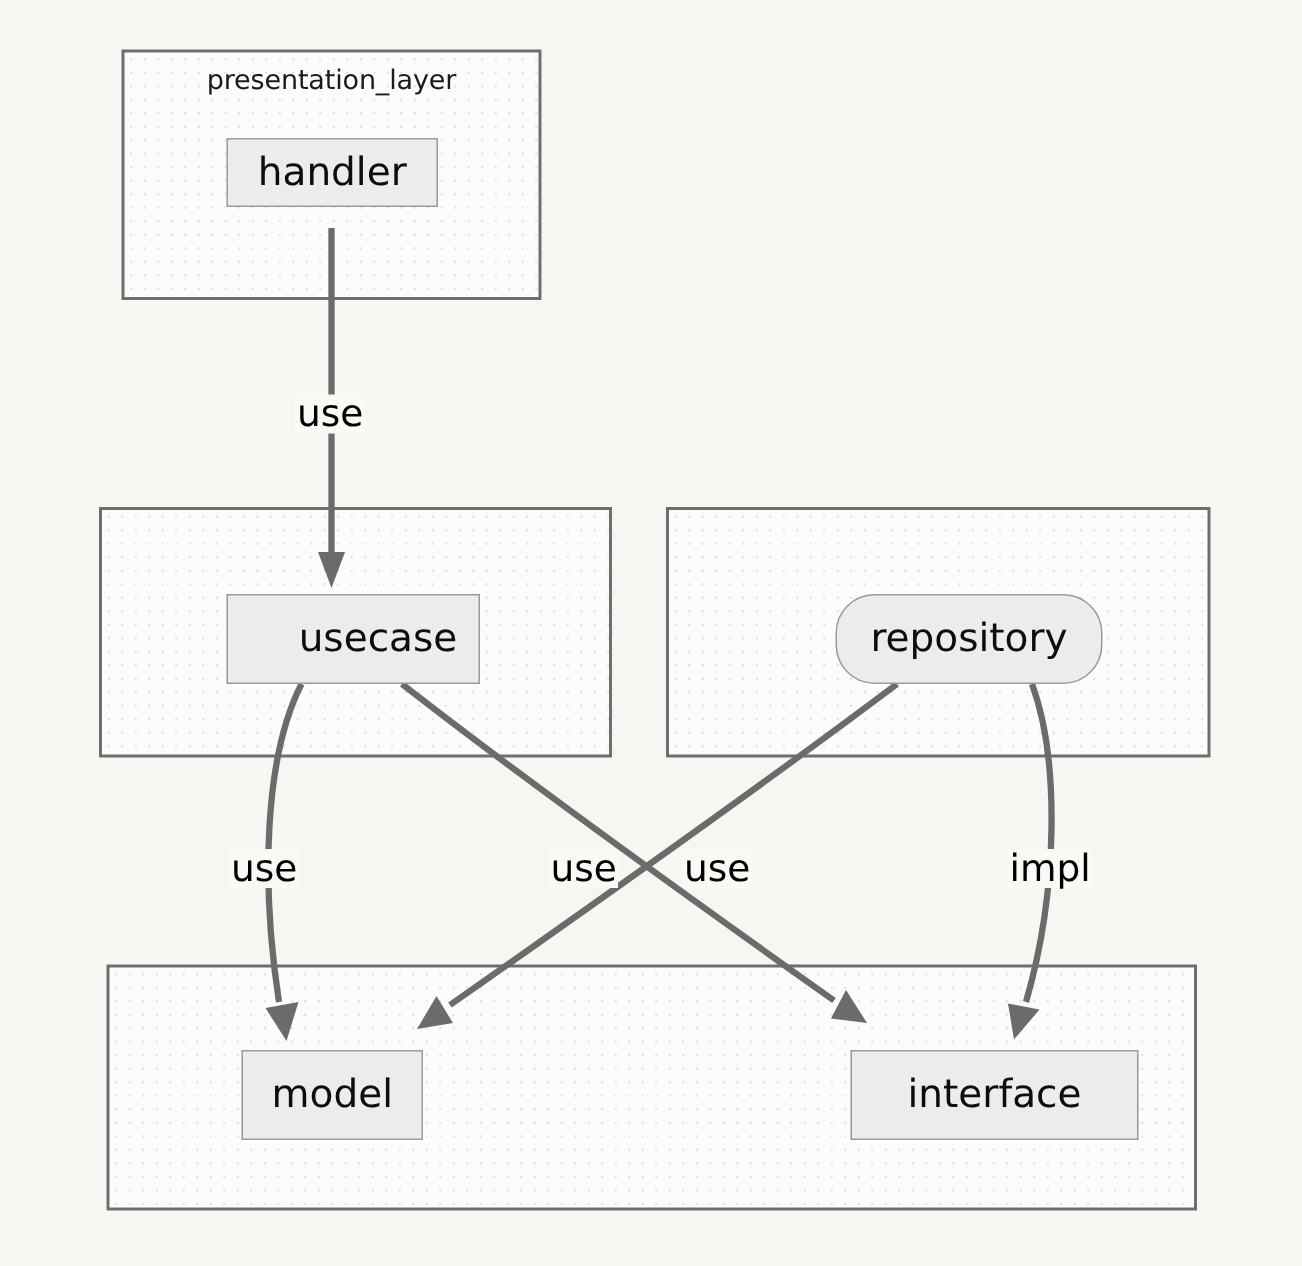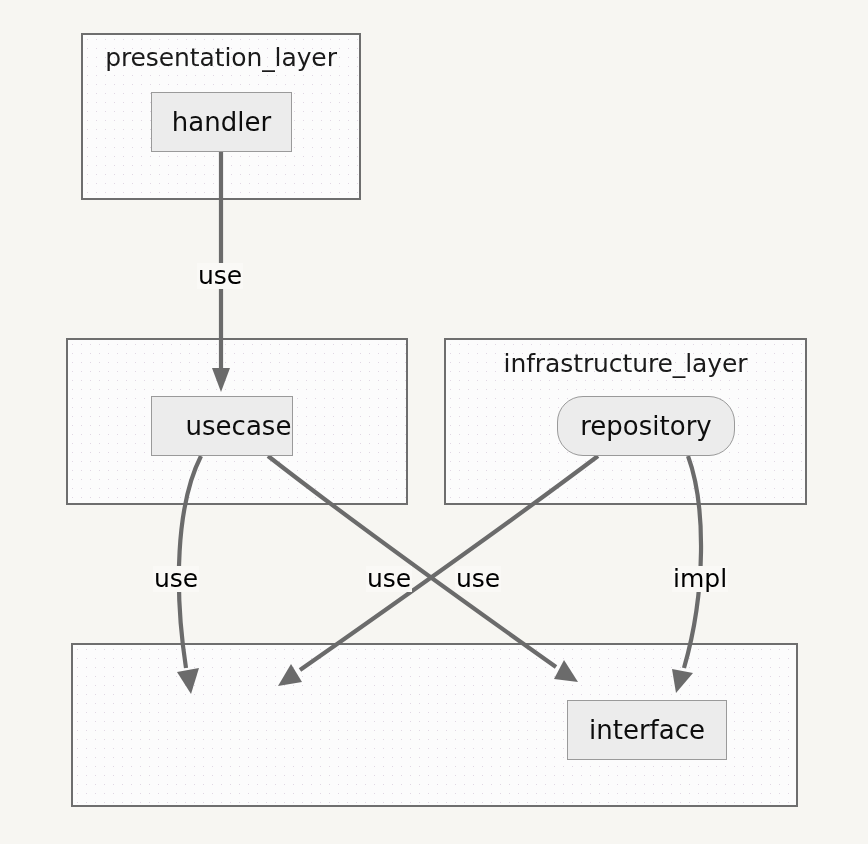--- a/index.html
+++ b/index.html
@@ -25,21 +25,21 @@
     position: absolute;
     background-color: #fcfcfc;
     background-image:
       radial-gradient(circle, rgba(160,130,170,0.30) 0.6px, transparent 0.7px);
     background-size: 9px 9px;
     border: 2px solid #6e6e6e;
     box-sizing: border-box;
   }
   .cluster-title {
     position: absolute;
-    font-size: 25px;
+    font-size: 18px;
     color: #1a1a1a;
     white-space: nowrap;
     text-align: center;
     line-height: 1;
     letter-spacing: -0.1px;
   }
   .node-box {
     position: absolute;
     background: #ececec;
     border: 1.6px solid #9a9a9a;
@@ -82,21 +82,20 @@
 <body>
 
 <div id="diagram-canvas">
 
   <div class="cluster-box" id="cl0" style="left: 81px; top: 33px; width: 280px; height: 167px;"></div>
   <div class="cluster-box" id="cl1" style="left: 66px; top: 338px; width: 342px; height: 167px;"></div>
   <div class="cluster-box" id="cl2" style="left: 444px; top: 338px; width: 363px; height: 167px;"></div>
   <div class="cluster-box" id="cl3" style="left: 71px; top: 643px; width: 727px; height: 164px;"></div>
 
   <div class="cluster-title" id="clt0" style="left: 86px; top: 45px; width: 270px;">presentation_layer</div>
-  <div class="cluster-title" id="clt2" style="left: 449px; top: 351px; width: 353px;">infrastructure_layer</div>
 
   <svg class="edge-layer" viewBox="0 0 868 844">
     <g>
       <path class="edge-path" id="ep0" d="M 221,152 L 221,375"></path>
       <polygon class="arrow-head" id="ah0" points="221,392 212,368 230,368"></polygon>
     </g>
     <g>
       <path class="edge-path" id="ep1" d="M 201,456 C 176,505 174,590 186,668"></path>
       <polygon class="arrow-head" id="ah1" points="191,694 177,672 199,668"></polygon>
     </g>
@@ -113,18 +112,19 @@
       <polygon class="arrow-head" id="ah4" points="676,693 672,669 693,673"></polygon>
     </g>
   </svg>
 
   <div class="edge-label" id="el0" style="left: 197px; top: 263px;">use</div>
   <div class="edge-label" id="el1" style="left: 153px; top: 566px;">use</div>
   <div class="edge-label" id="el2" style="left: 366px; top: 566px;">use</div>
   <div class="edge-label" id="el3" style="left: 455px; top: 566px;">use</div>
   <div class="edge-label" id="el4" style="left: 660px; top: 566px; margin-left: 12px;">impl</div>
 
-  <div class="node-box" id="nd0" style="left: 151px; top: 92px; width: 141px; height: 60px;">handler</div>
-  <div class="node-box" id="nd1" style="left: 151px; top: 396px; width: 142px; height: 60px; padding-left: 33px;">usecase</div>
+  <div class="node-box" id="nd0" style="left: 151px; top: 92px; width: 141px; height: 46px;">handler</div>
+  <div class="node-box" id="nd1" style="left: 151px; top: 396px; width: 169px; height: 60px; padding-left: 33px;">usecase</div>
   <div class="node-box" id="nd2" style="left: 557px; top: 396px; width: 178px; height: 60px; border-radius: 26px;">repository</div>
-  <div class="node-box" id="nd4" style="left: 567px; top: 700px; width: 160px; height: 60px;">interface</div>
+  <div class="node-box" id="nd3" style="left: 161px; top: 700px; width: 121px; height: 60px;">model</div>
+  <div class="node-box" id="nd4" style="left: 567px; top: 700px; width: 192px; height: 60px;">interface</div>
 
 </div>
 
 </body></html>

